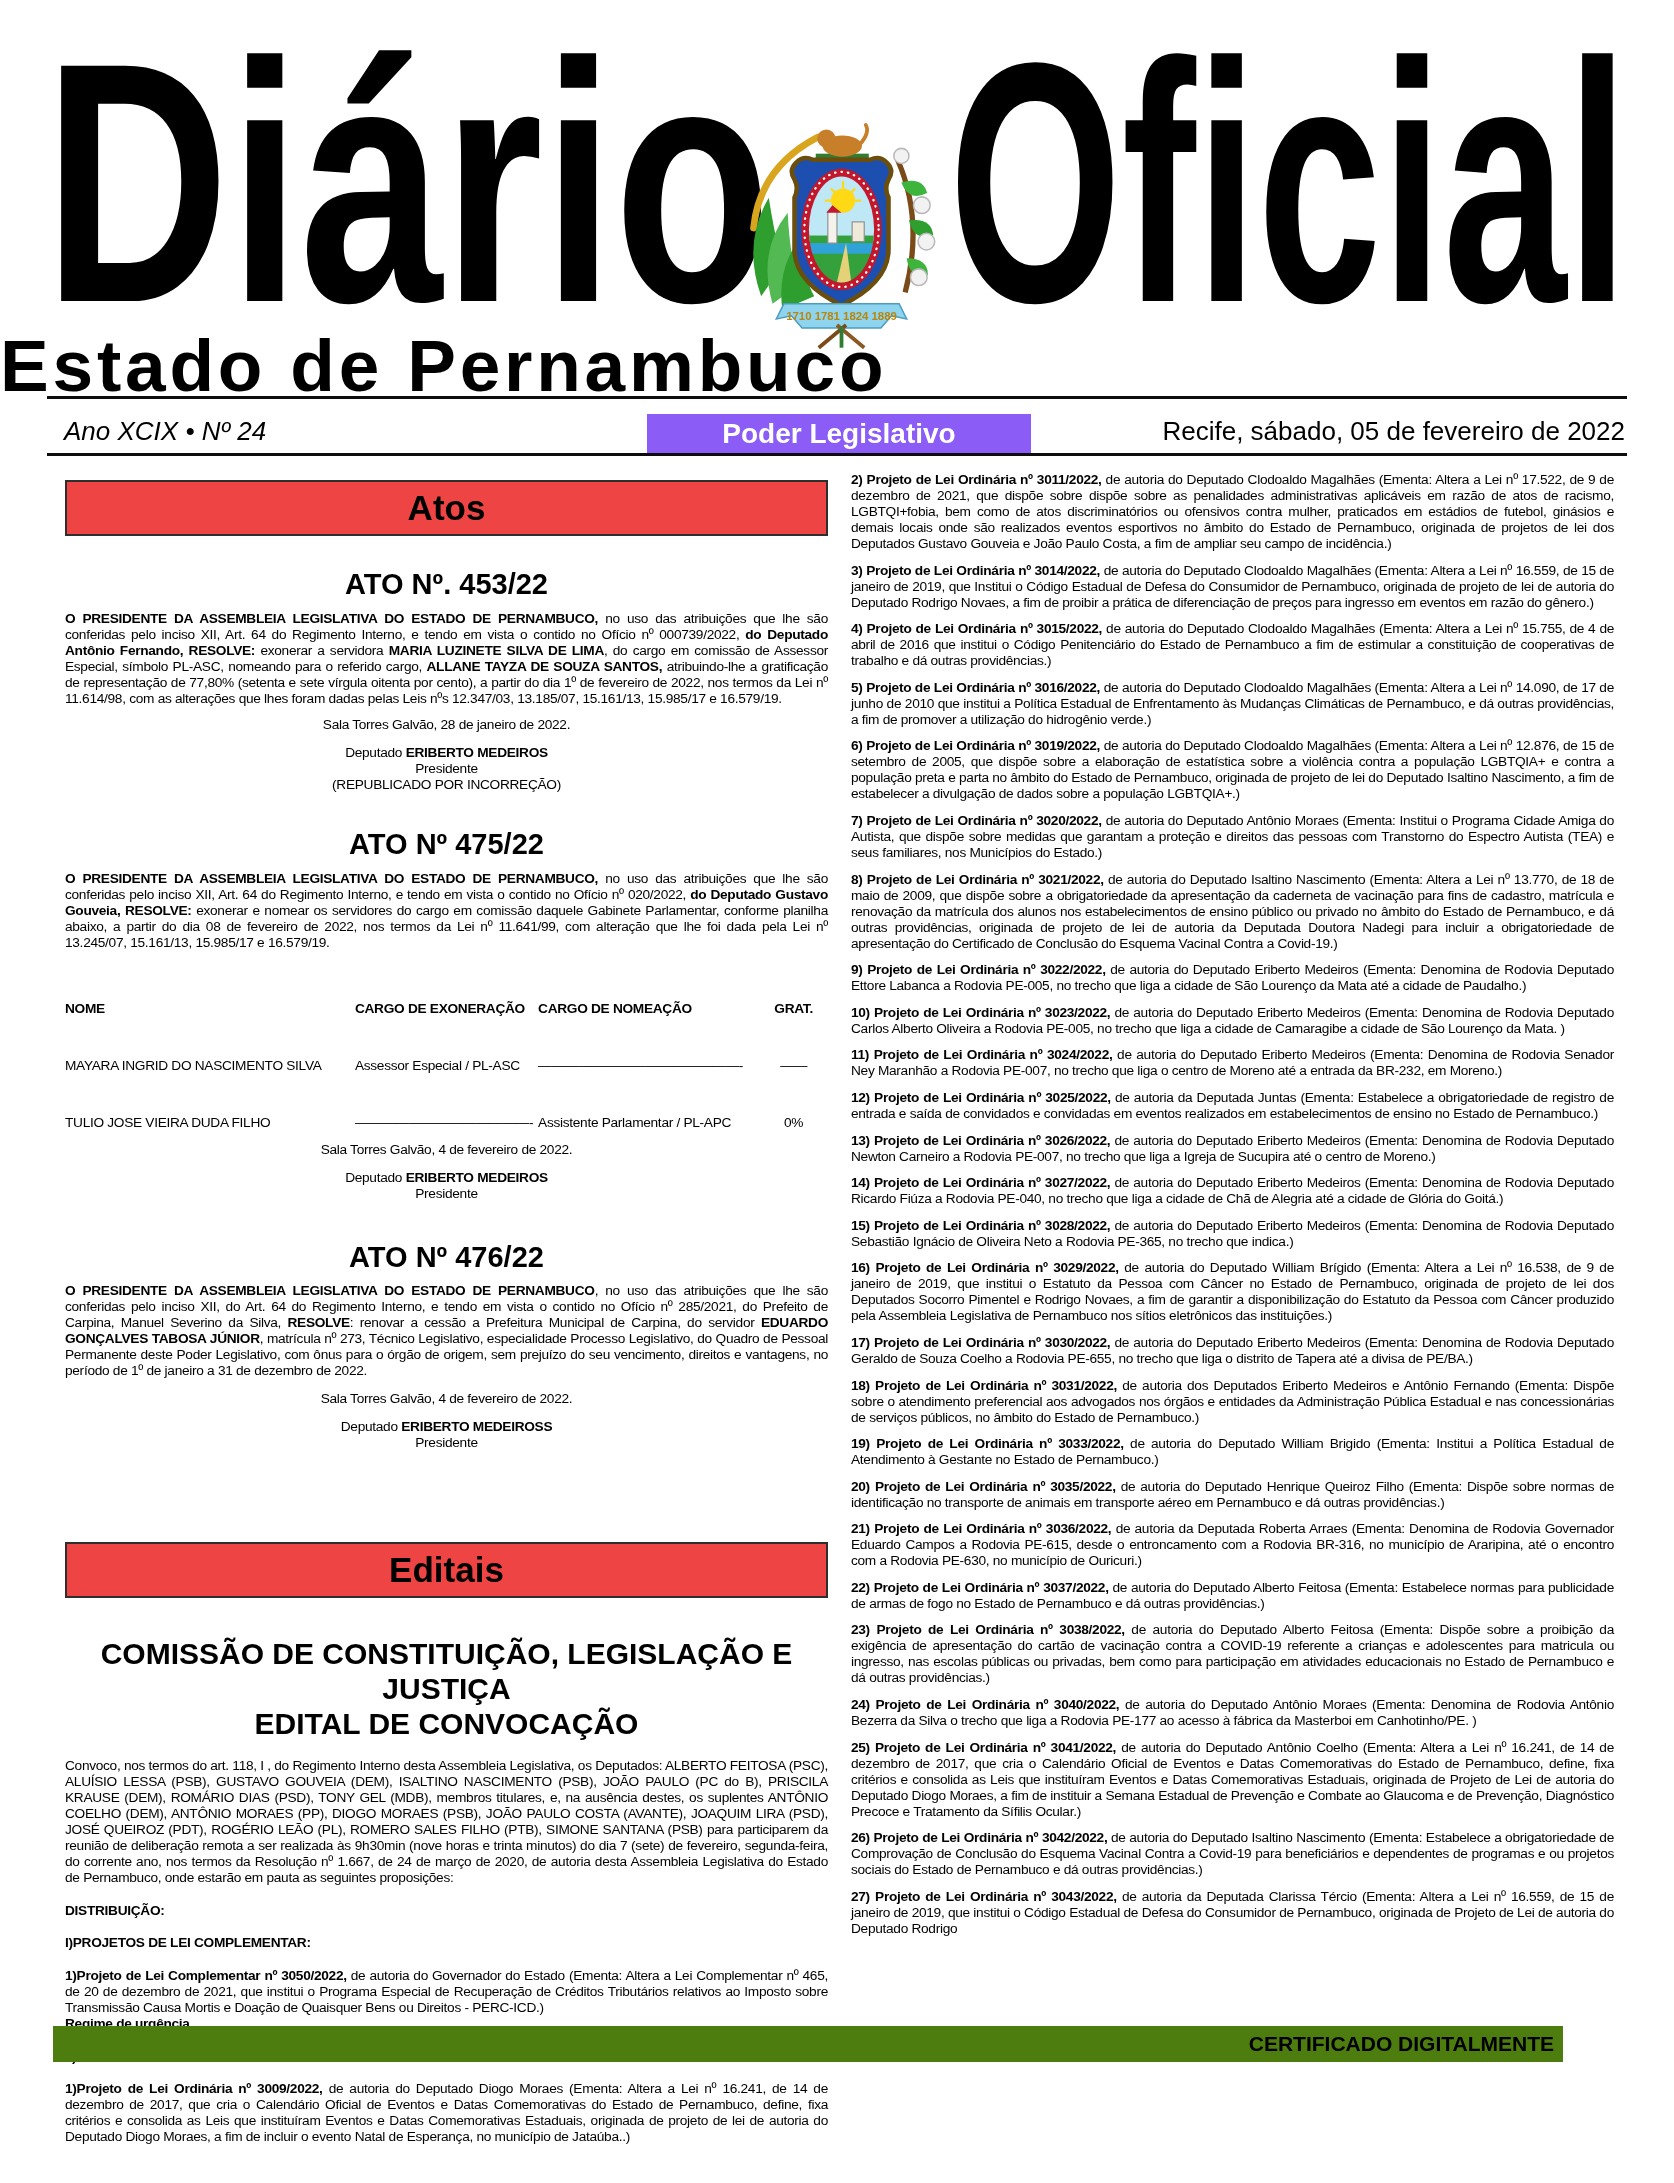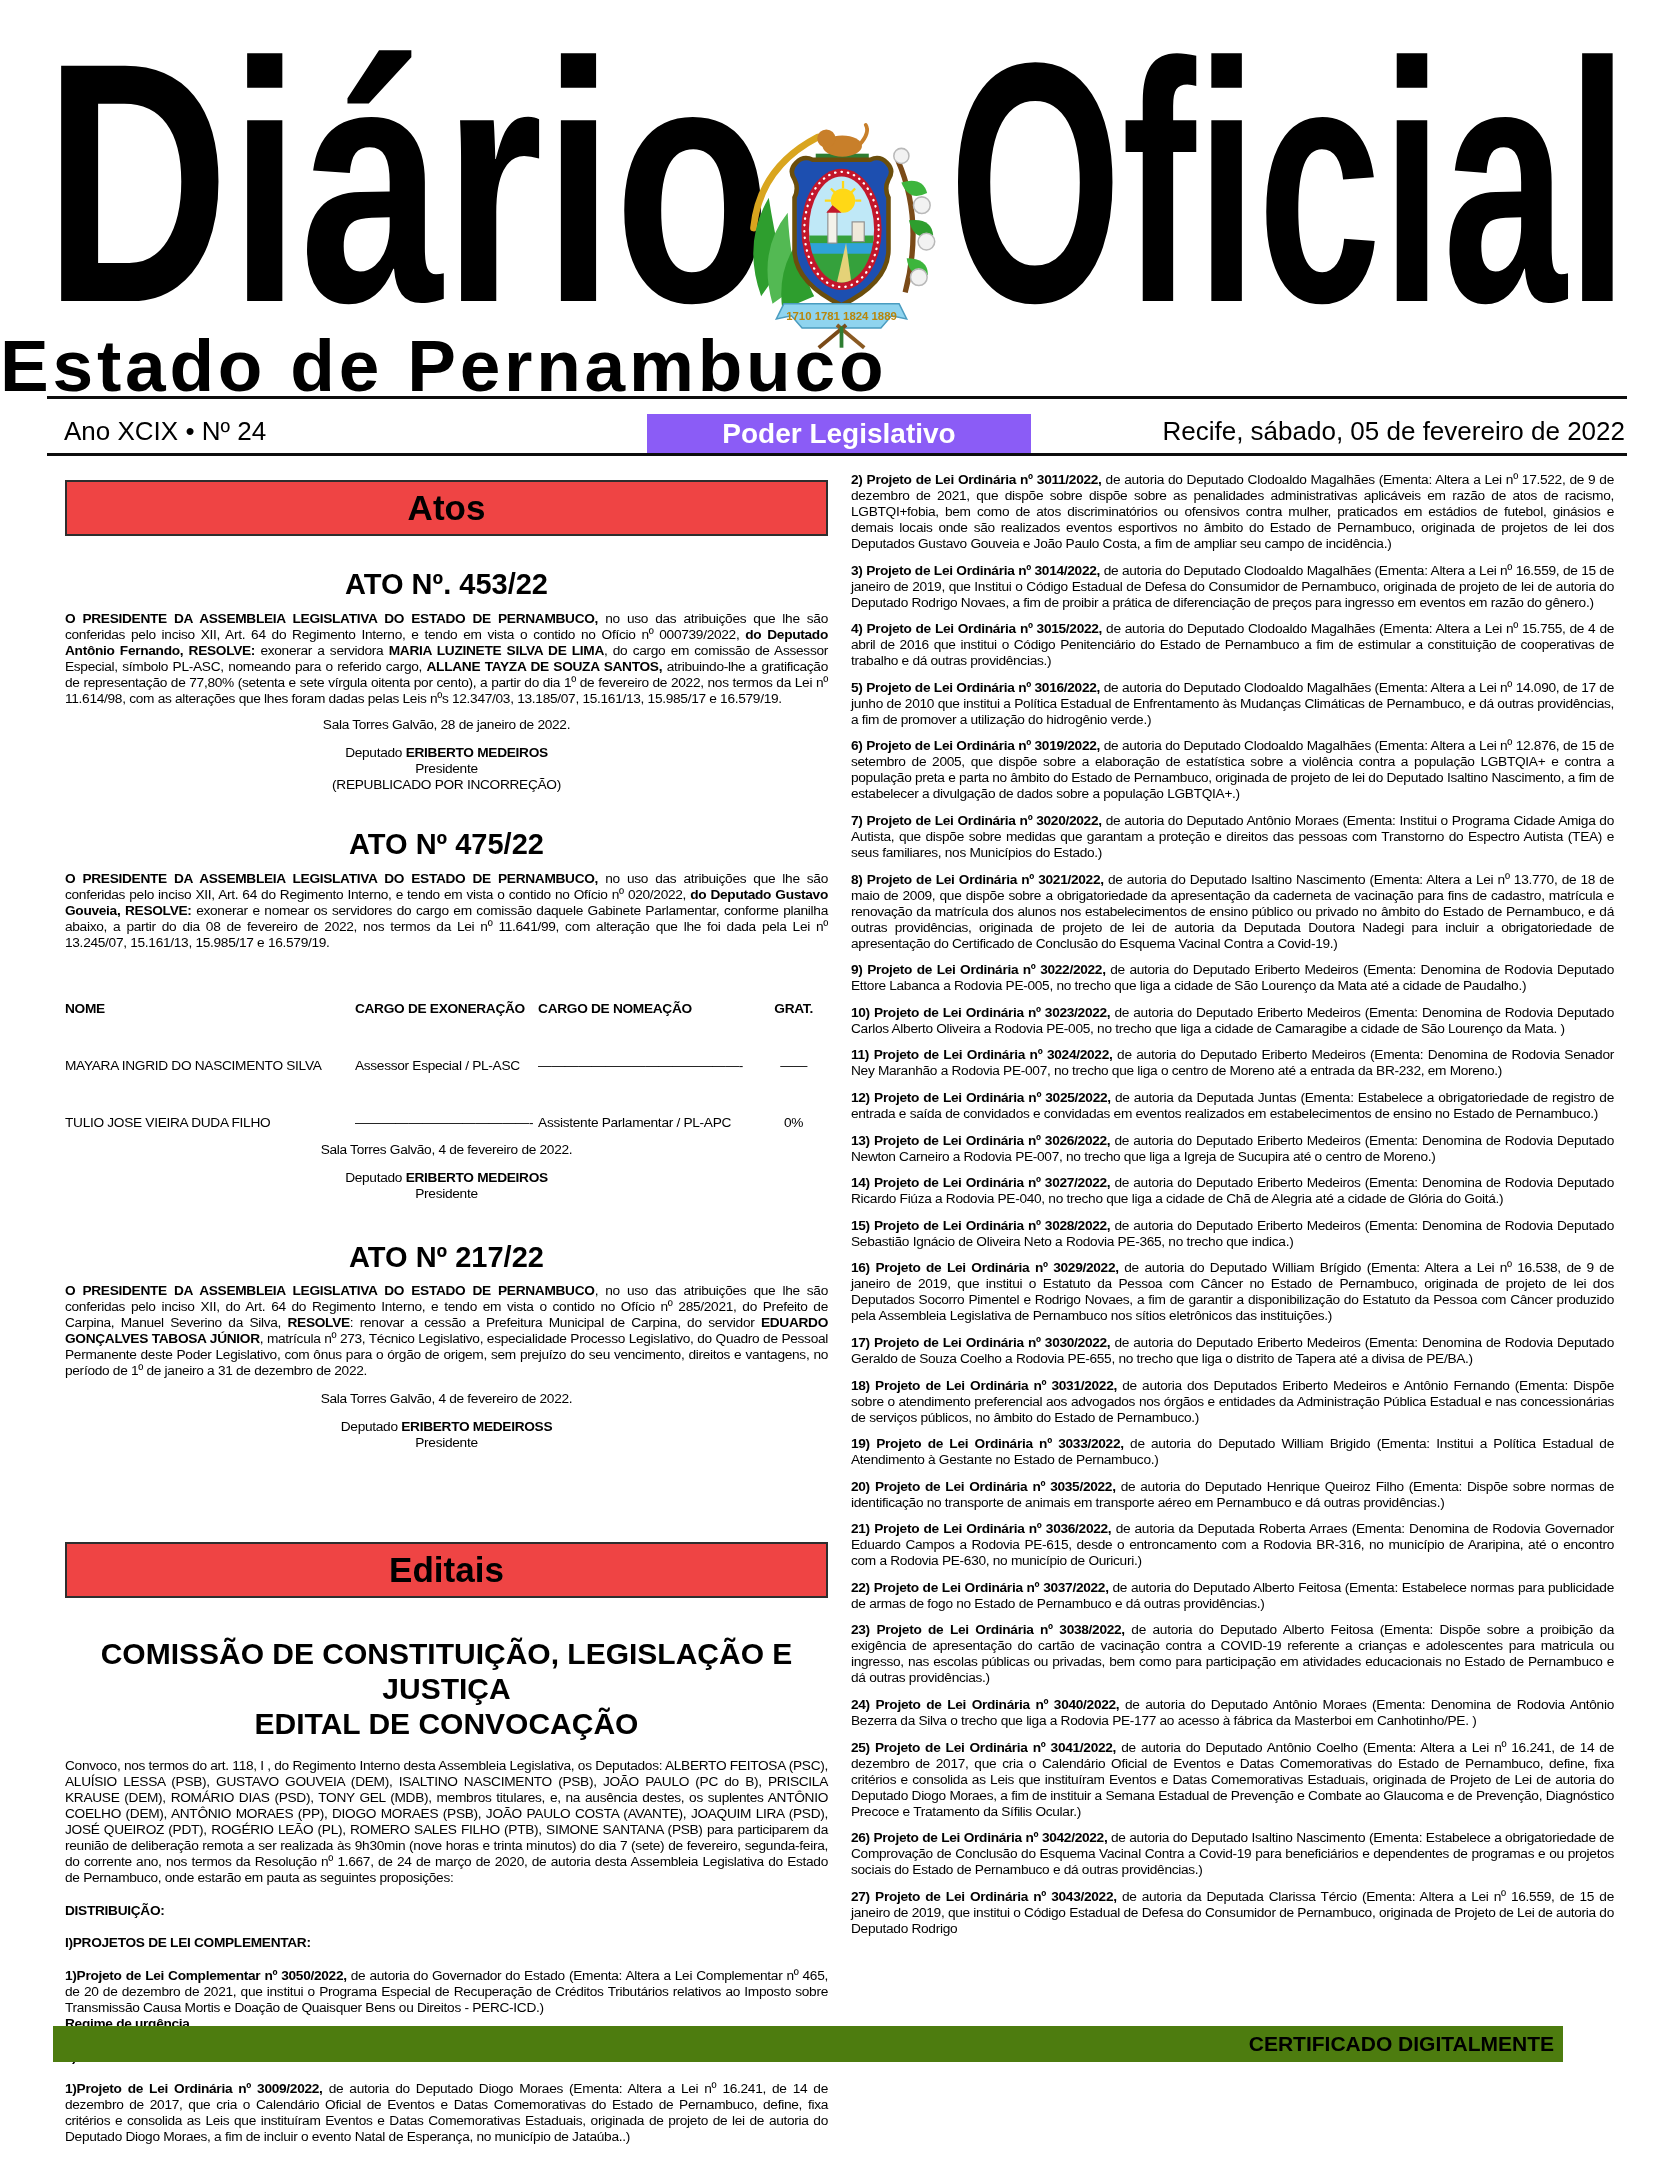--- a/index.html
+++ b/index.html
@@ -11,21 +11,21 @@
   .mast-word{position:absolute;top:10.6px;font-size:342px;line-height:342px;font-weight:bold;
              white-space:nowrap;color:#000;}
   #m-diario{left:44px;transform:scaleX(.75);transform-origin:left top;}
   #m-oficial{right:46px;transform:scaleX(.65);transform-origin:right top;}
   #m-emblem{position:absolute;left:746px;top:114px;width:191px;height:237px;}
   #m-subtitle{position:absolute;left:0;right:0;top:328px;
               font-size:73px;line-height:76px;font-weight:bold;letter-spacing:3.8px;}
   .rule{position:absolute;left:47px;right:47px;height:3px;background:#0d0d0d;}
   #rule-top{top:396px;}
   #rule-bottom{top:453px;}
-  #edition{position:absolute;left:64px;top:418px;font-size:26px;line-height:27px;}
+  #edition{position:absolute;left:64px;top:418px;font-size:26px;line-height:27px;font-style:italic;}
   #power-box{position:absolute;left:647px;top:414px;width:384px;height:39px;background:#8b5cf6;
              color:#fff;text-align:center;line-height:39px;font-size:28px;font-weight:bold;}
   #issue-date{position:absolute;right:49px;top:418px;font-size:26px;line-height:27px;}
 
   
   .col{position:absolute;width:763px;font-size:13.7px;line-height:16px;letter-spacing:-0.3px;
        text-align:justify;}
   #col-left{left:65px;top:480px;}
   #col-right{left:851px;top:472px;}
   .b{font-weight:bold;}
@@ -157,21 +157,21 @@
       <div class="c a2">—————————————-</div>
       <div class="c a3">Assistente Parlamentar / PL-APC</div>
       <div class="c a4">0%</div>
     </div>
     <p class="center-line mb16">Sala Torres Galvão, 4 de fevereiro de 2022.</p>
     <div class="sig mb52">
       <p><span>Deputado </span><span class="b">ERIBERTO MEDEIROS</span></p>
       <p>Presidente</p>
     </div>
 
-    <div class="ato-h mb14">ATO Nº 217/22</div>
+    <div class="ato-h mb14">ATO Nº 476/22</div>
     <p class="mb16"><span class="b">O PRESIDENTE DA ASSEMBLEIA LEGISLATIVA DO ESTADO DE PERNAMBUCO</span><span>, no uso das atribuições que lhe são conferidas pelo inciso XII, do Art. 64 do Regimento Interno, e tendo em vista o contido no Ofício nº 285/2021, do Prefeito de Carpina, Manuel Severino da Silva, </span><span class="b">RESOLVE</span><span>: renovar a cessão a Prefeitura Municipal de Carpina, do servidor </span><span class="b">EDUARDO GONÇALVES TABOSA JÚNIOR</span><span>, matrícula nº 273, Técnico Legislativo, especialidade Processo Legislativo, do Quadro de Pessoal Permanente deste Poder Legislativo, com ônus para o órgão de origem, sem prejuízo do seu vencimento, direitos e vantagens, no período de 1º de janeiro a 31 de dezembro de 2022.</span></p>
     <p class="center-line mb16">Sala Torres Galvão, 4 de fevereiro de 2022.</p>
     <div class="sig">
       <p><span>Deputado </span><span class="b">ERIBERTO MEDEIROSS</span></p>
       <p>Presidente</p>
     </div>
 
     <div class="banner mt120 mb50">
       <span>Editais</span>
     </div>

